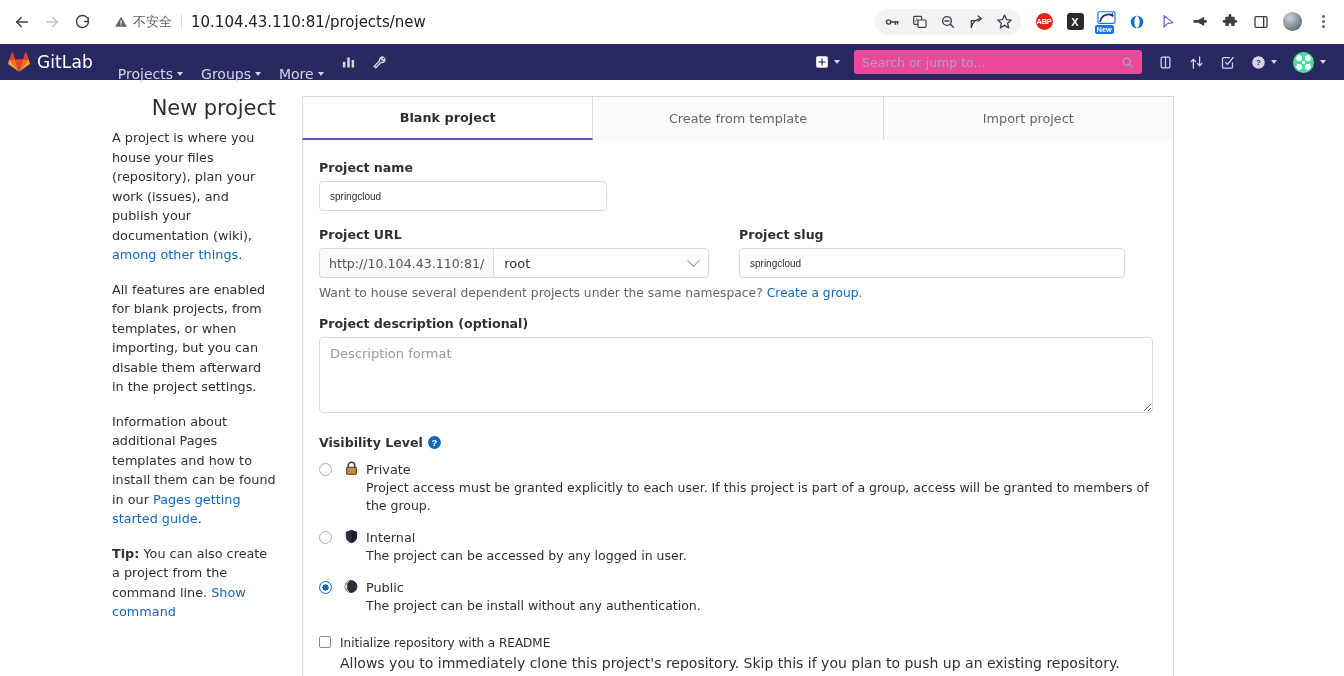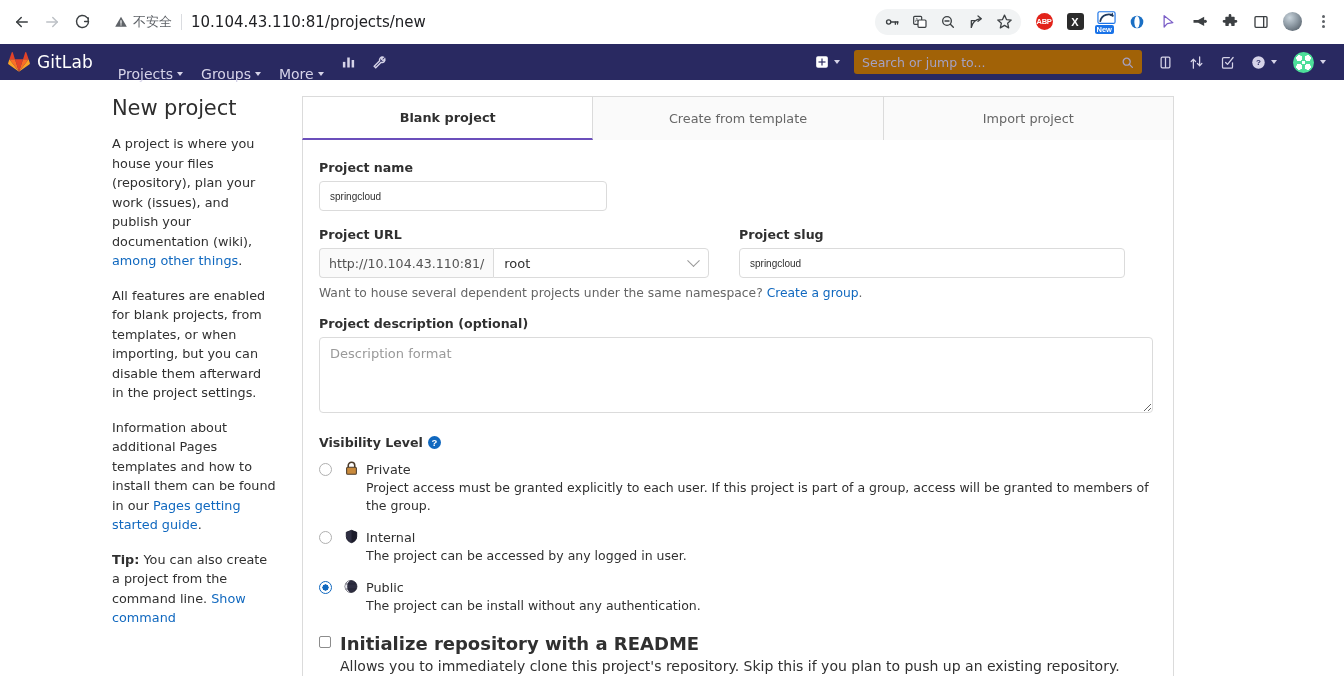--- a/index.html
+++ b/index.html
@@ -140,21 +140,21 @@
   }
   .gl-icon-btn {
     height: 36px; padding: 0 8px;
     display: flex; align-items: center; justify-content: center;
     color: #d6d3e8;
   }
   .gl-spacer { flex: 1 1 auto; }
 
   .gl-search {
     width: 288px; height: 24px;
-    background: #a16207;
+    background: #ec4899;
     border-radius: 3px;
     display: flex; align-items: center;
     padding: 0 8px;
     margin-left: 6px; margin-right: 8px;
   }
   .gl-search input {
     flex: 1 1 auto; background: transparent; border: none; outline: none;
     color: #ffffff; font-size: 12.5px;
     font-family: "DejaVu Sans", sans-serif;
   }
@@ -177,23 +177,24 @@
     padding: 16px 0 0 0;
     height: calc(676px - 32px - 36px);
   }
   .aside {
     width: 300px;
     padding: 0 24px 0 112px;
     flex: 0 0 auto;
   }
   .aside h1 {
     font-size: 21px; font-weight: normal;
-    color: #2e2e2e; margin-bottom: 14px;
+    color: #2e2e2e; margin-bottom: 8px;
     font-family: "DejaVu Sans", sans-serif;
     letter-spacing: -0.1px;
+    text-align: right;
   }
   .aside p {
     font-size: 12.8px; line-height: 19.5px;
     color: #303030; margin-bottom: 15px;
     font-family: "DejaVu Sans", sans-serif;
   }
   .aside a, .link { color: #1068bf; text-decoration: none; }
   .aside b { font-weight: bold; }
 
   .form-panel {
@@ -348,21 +349,21 @@
   }
 
   .readme-row { display: flex; margin-top: 18px; }
   .checkbox {
     width: 12px; height: 12px;
     border: 1px solid #8c8c8c; border-radius: 2px;
     background: #fff; flex: 0 0 auto;
     margin-top: 3px; margin-right: 9px;
   }
   .readme-title {
-    font-size: 18px; font-weight: bold; color: #303030;
+    font-size: 12px; font-weight: normal; color: #303030;
     font-family: "DejaVu Sans", sans-serif;
   }
   .readme-desc {
     font-size: 14px; color: #303030; margin-top: 3px; line-height: 18px;
     font-family: "DejaVu Sans", sans-serif;
   }
 </style>
 </head>
 <body>
 

